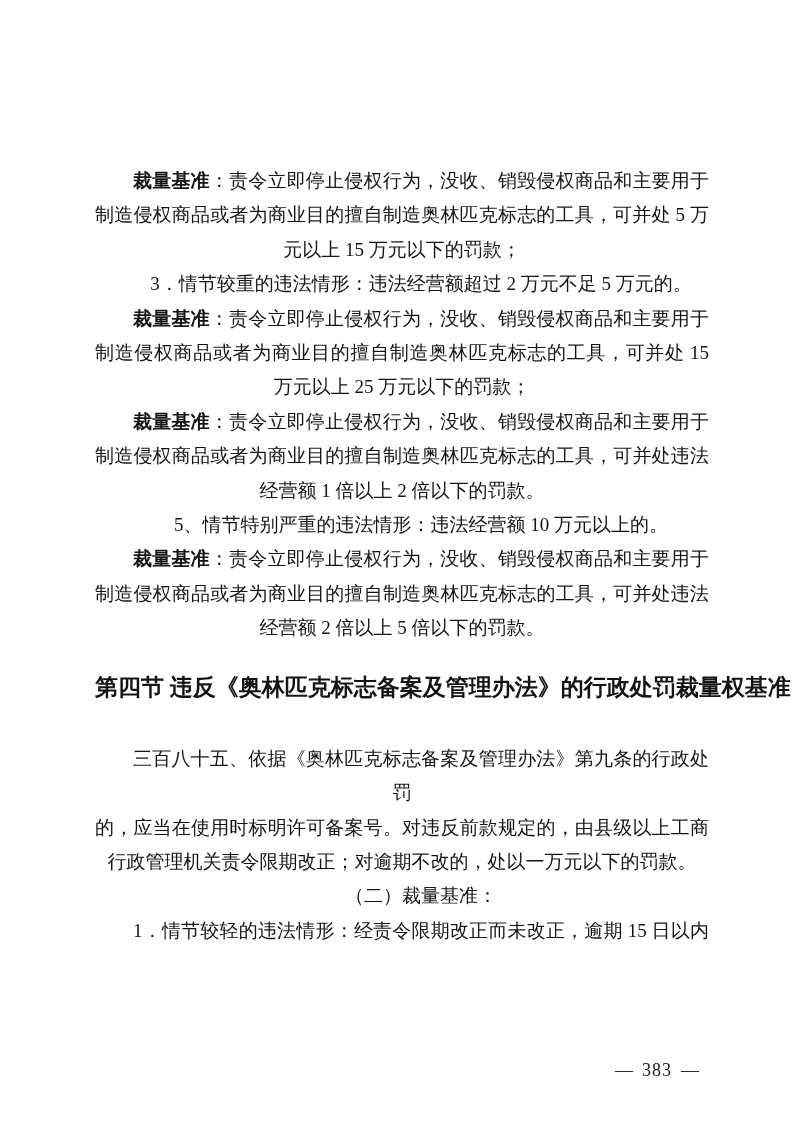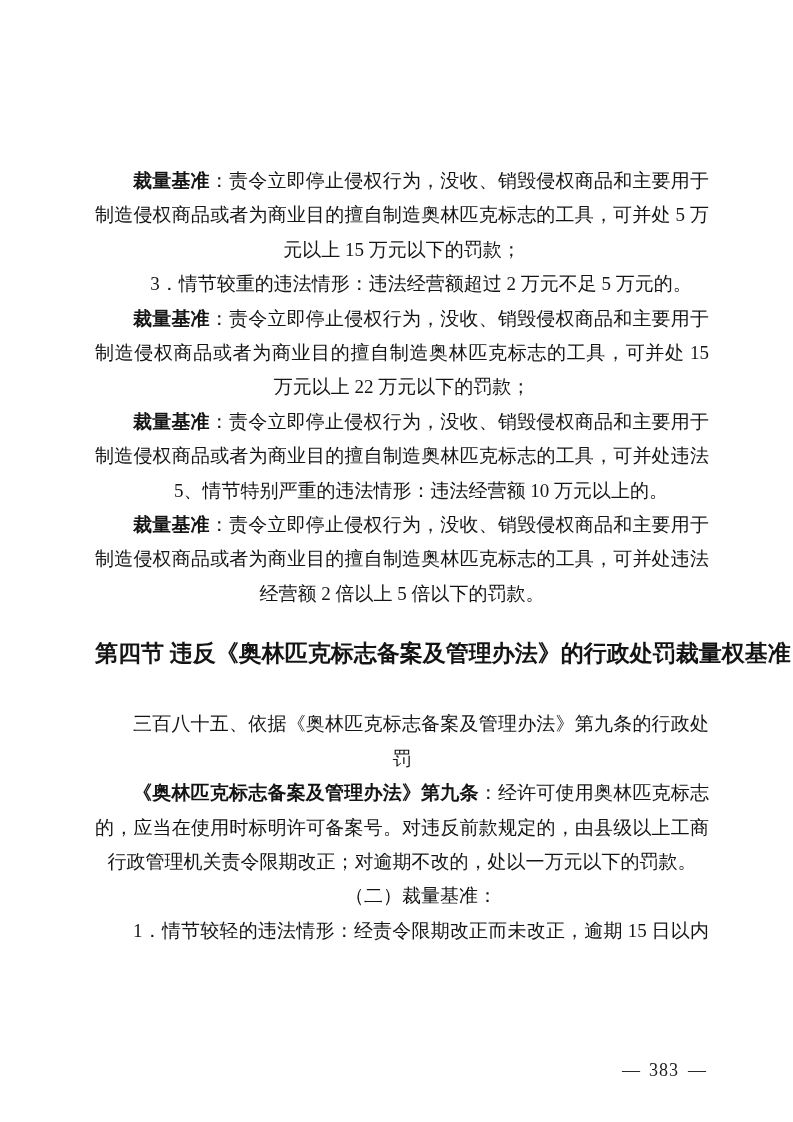--- a/index.html
+++ b/index.html
@@ -39,21 +39,21 @@
     height: 34.4px;
     font-weight: bold;
     text-align: center;
     margin-top: 26px;
     margin-bottom: 36px;
     white-space: nowrap;
   }
   .footer {
     position: absolute;
     top: 1031px;
-    right: 78px;
+    right: 85px;
     font-size: 18px;
     line-height: 22px;
     color: #1c1c1c;
   }
   .footer .dash { margin: 0 9px; letter-spacing: 0; }
   .footer .pagenum { letter-spacing: 1px; }
 </style>
 </head>
 <body>
 
@@ -66,27 +66,28 @@
       <div class="line"><span>元以上 15 万元以下的罚款；</span></div>
     </div>
 
     <div>
       <div class="line indent"><span>3．情节较重的违法情形：违法经营额超过 2 万元不足 5 万元的。</span></div>
     </div>
 
     <div>
       <div class="line fill indent"><b>裁量基准</b><span>：责令立即停止侵权行为，没收、销毁侵权商品和主要用于</span></div>
       <div class="line fill"><span>制造侵权商品或者为商业目的擅自制造奥林匹克标志的工具，可并处 15</span></div>
-      <div class="line"><span>万元以上 22 万元以下的罚款；</span></div>
+      <div class="line"><span>万元以上 25 万元以下的罚款；</span></div>
     </div>
 
 
     <div>
       <div class="line fill indent"><b>裁量基准</b><span>：责令立即停止侵权行为，没收、销毁侵权商品和主要用于</span></div>
       <div class="line fill"><span>制造侵权商品或者为商业目的擅自制造奥林匹克标志的工具，可并处违法</span></div>
+      <div class="line"><span>经营额 1 倍以上 2 倍以下的罚款。</span></div>
     </div>
 
     <div>
       <div class="line indent"><span>5、情节特别严重的违法情形：违法经营额 10 万元以上的。</span></div>
     </div>
 
     <div>
       <div class="line fill indent"><b>裁量基准</b><span>：责令立即停止侵权行为，没收、销毁侵权商品和主要用于</span></div>
       <div class="line fill"><span>制造侵权商品或者为商业目的擅自制造奥林匹克标志的工具，可并处违法</span></div>
       <div class="line"><span>经营额 2 倍以上 5 倍以下的罚款。</span></div>
@@ -94,21 +95,20 @@
 
     <div class="heading">第四节  违反《奥林匹克标志备案及管理办法》的行政处罚裁量权基准</div>
 
     <div>
       <div class="line fill indent"><span>三百八十五、依据《奥林匹克标志备案及管理办法》第九条的行政处</span></div>
       <div class="line"><span>罚</span></div>
     </div>
 
 
     <div>
-      <div class="line fill indent"><b>《奥林匹克标志备案及管理办法》第九条</b><span>：经许可使用奥林匹克标志</span></div>
       <div class="line fill"><span>的，应当在使用时标明许可备案号。对违反前款规定的，由县级以上工商</span></div>
       <div class="line"><span>行政管理机关责令限期改正；对逾期不改的，处以一万元以下的罚款。</span></div>
     </div>
 
     <div>
       <div class="line indent"><span>（二）裁量基准：</span></div>
     </div>
 
     <div>
       <div class="line fill indent"><span>1．情节较轻的违法情形：经责令限期改正而未改正，逾期 15 日以内</span></div>

